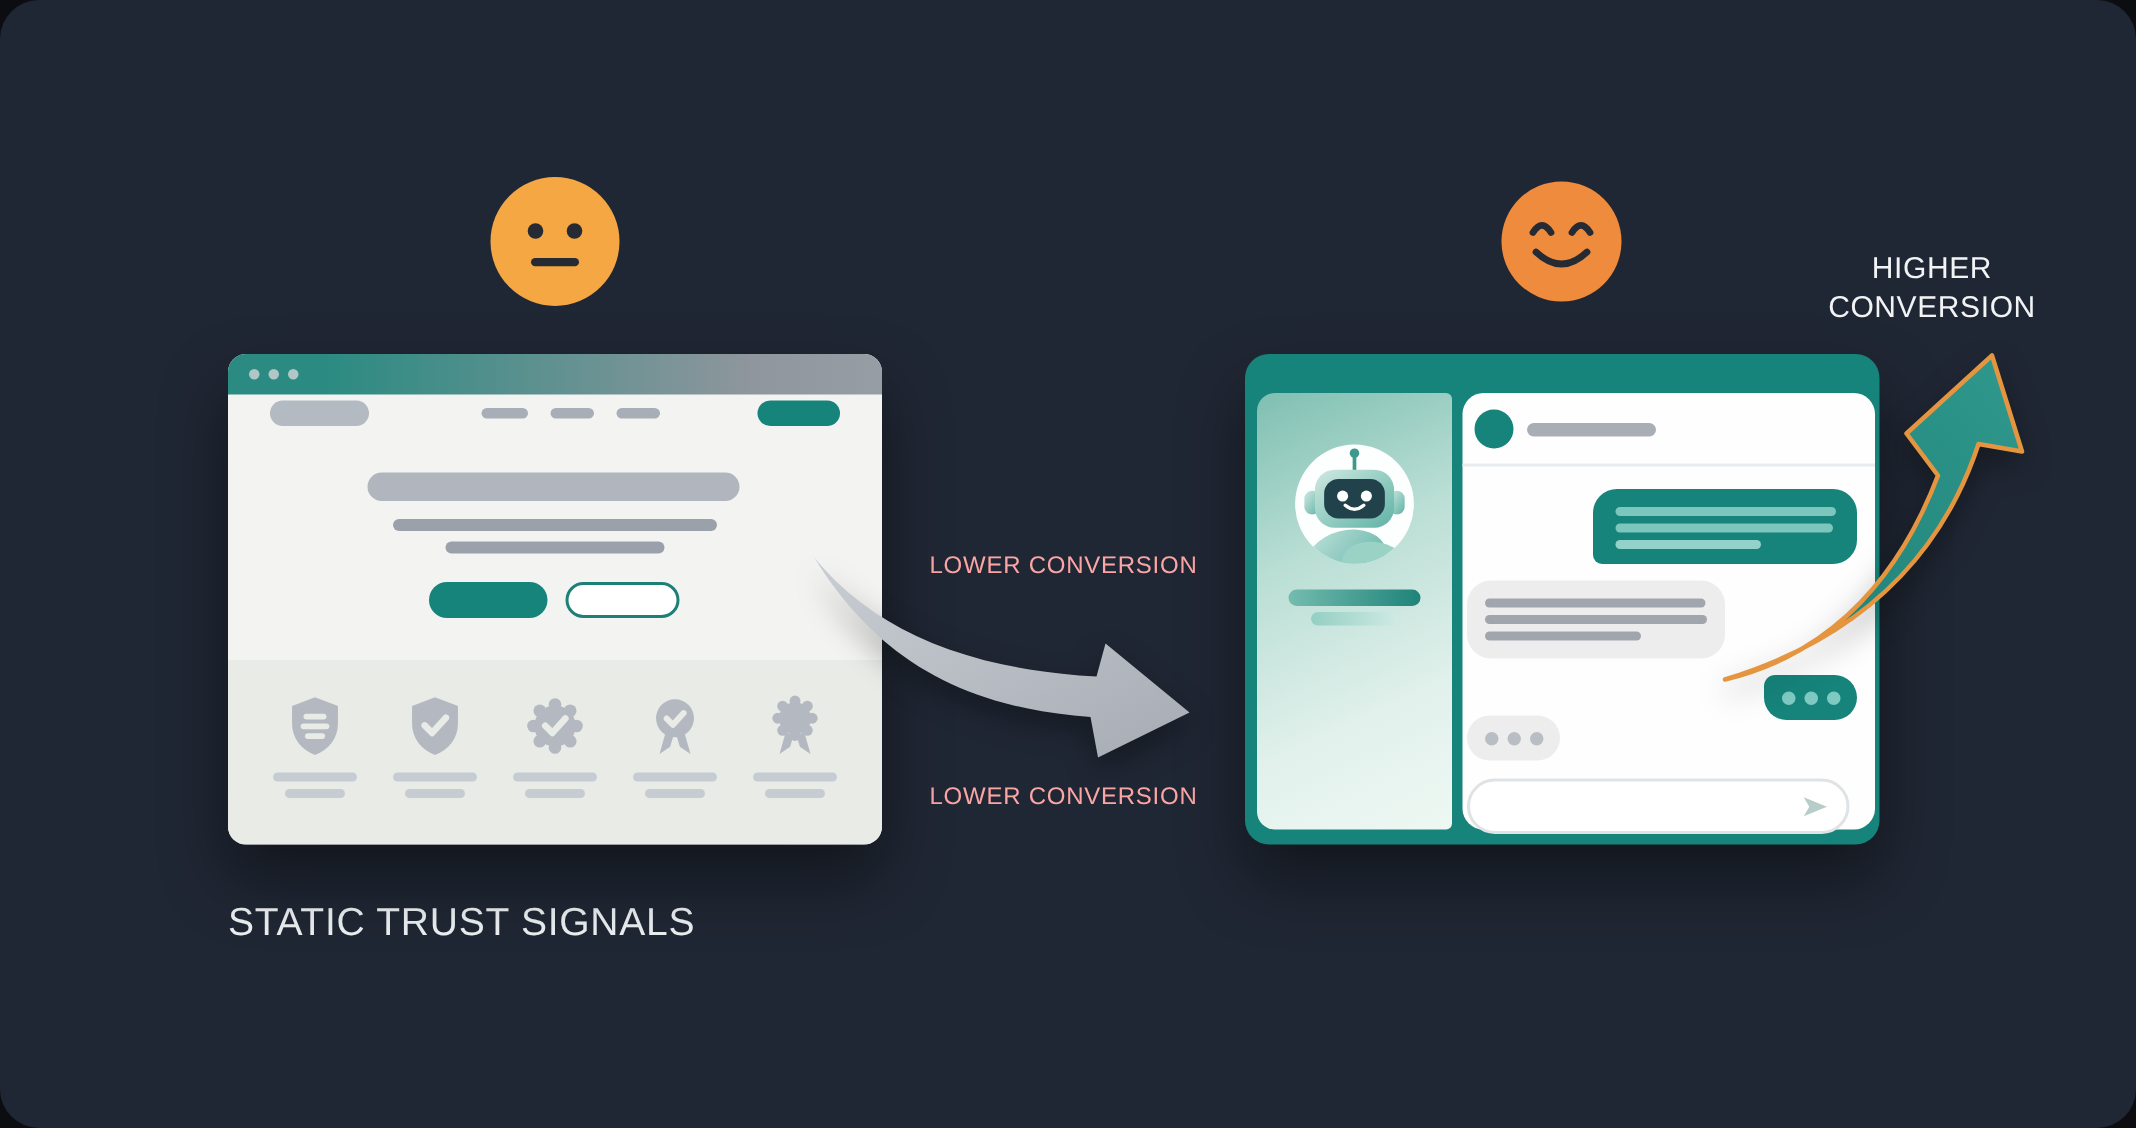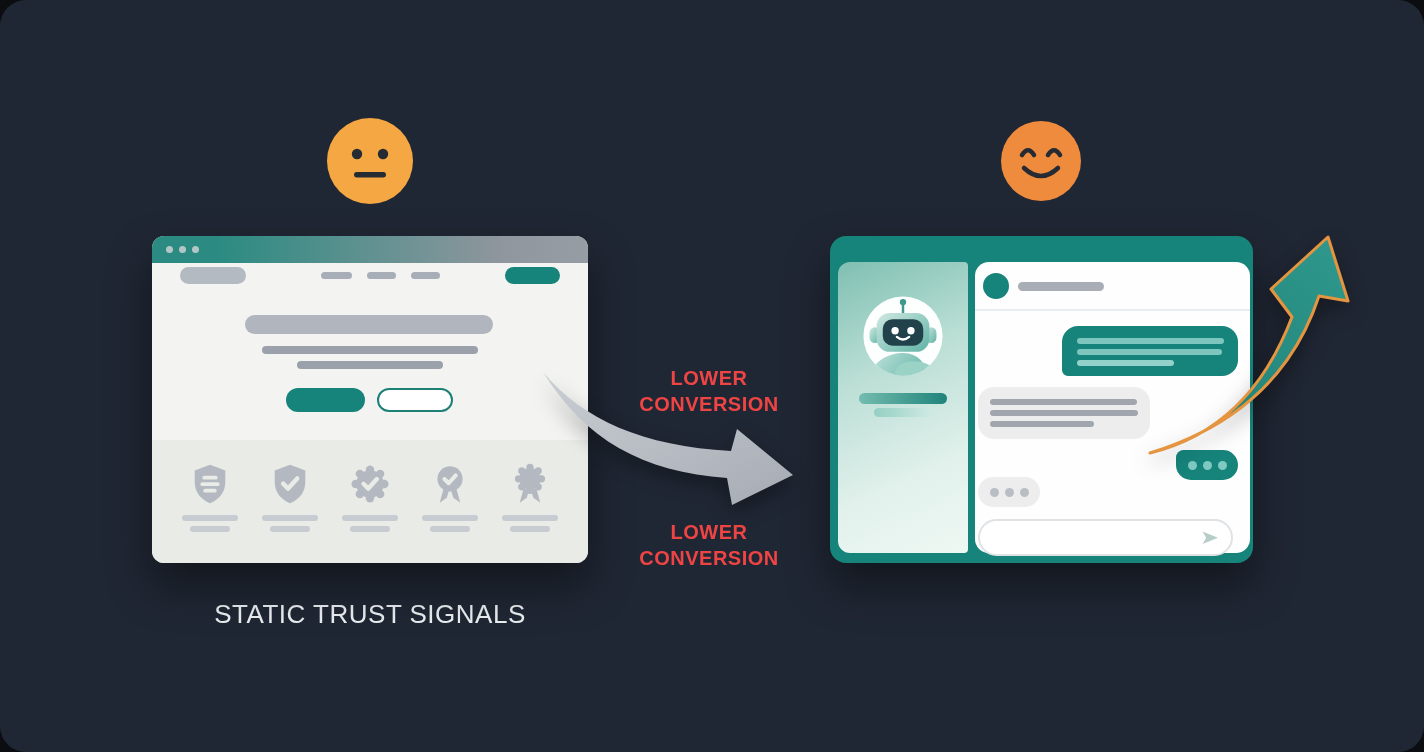--- a/index.html
+++ b/index.html
@@ -2,25 +2,25 @@
 <html><head>
 <meta charset="utf-8">
 <style>
   html,body{margin:0;padding:0;}
   body{
     width:1424px;height:752px;position:relative;background:#0b0d10;overflow:hidden;
     font-family:"Liberation Sans",sans-serif;
   }
   .canvas{position:absolute;inset:0;background:#202734;border-radius:26px;}
   .caption{
-    position:absolute;text-align:center;color:#edf0f3;font-size:26px;font-weight:500;
+    position:absolute;text-align:left;color:#edf0f3;font-size:26px;font-weight:500;
     letter-spacing:.5px;
   }
   .flow-label{
-    position:absolute;text-align:center;color:#ef4444;font-size:20px;font-weight:700;
+    position:absolute;text-align:center;color:#fca5a5;font-size:16px;font-weight:400;
     letter-spacing:.5px;line-height:26px;
   }
   .higher-label{
     position:absolute;text-align:center;color:#f1f3f5;font-size:20px;font-weight:500;
     letter-spacing:.4px;line-height:26px;
   }
 
   
   .browser{
     position:absolute;left:152px;top:236px;width:436px;height:327px;border-radius:12px;
@@ -222,20 +222,21 @@
 
   <div class="flow-label" style="left:599px;top:519px;width:220px">LOWER CONVERSION</div>
 
   <svg class="face-svg" style="left:1000px;top:120px" width="82" height="82" viewBox="0 0 82 82">
     <circle cx="41" cy="41" r="40" fill="#ef8b3d"></circle>
     <path d="M22 35 Q28 25.5 34 35" fill="none" stroke="#262b33" stroke-width="4.5" stroke-linecap="round"></path>
     <path d="M48 35 Q54 25.5 60 35" fill="none" stroke="#262b33" stroke-width="4.5" stroke-linecap="round"></path>
     <path d="M24 48 Q41 64 58 48" fill="none" stroke="#262b33" stroke-width="4.5" stroke-linecap="round"></path>
   </svg>
 
+  <div class="higher-label" style="left:1188px;top:166px;width:200px">HIGHER CONVERSION</div>
 
   <div class="chat-window">
     <div class="chat-sidebar">
       <svg width="88" height="88" viewBox="0 0 100 100" style="margin-top:30px">
         <defs>
           <linearGradient id="headg" x1="0" y1="0" x2="1" y2="1">
             <stop offset="0" stop-color="#cfe9e2"></stop>
               <stop offset="1" stop-color="#5fb2a5"></stop>
           </linearGradient>
           <linearGradient id="bodyg" x1="0" y1="0" x2="1" y2="1">

